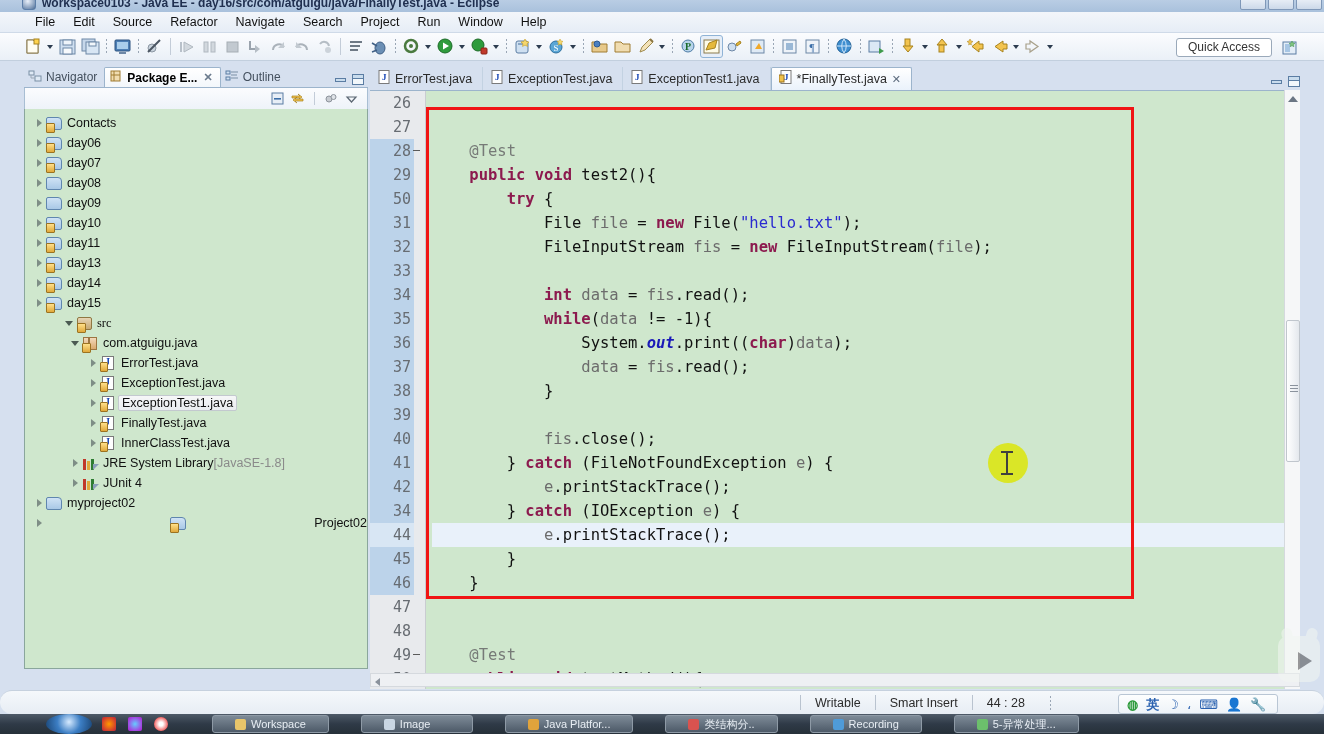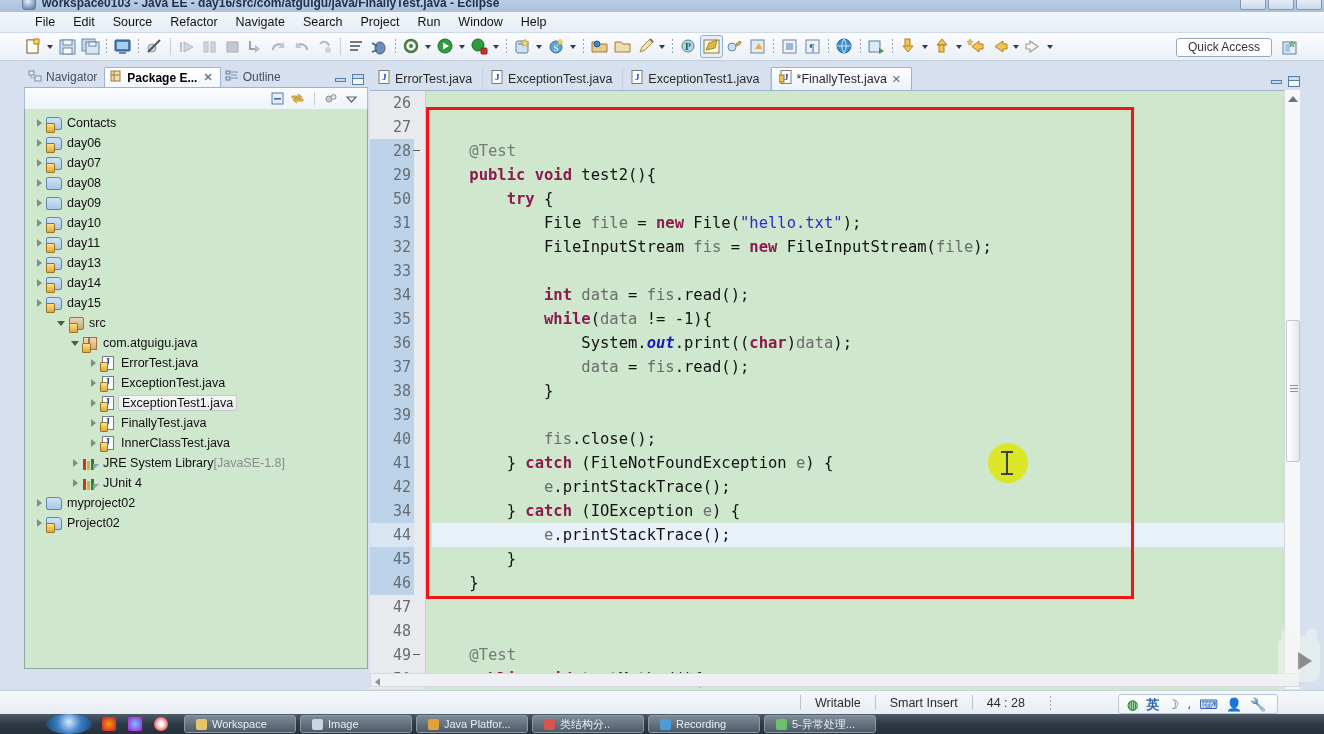--- a/index.html
+++ b/index.html
@@ -284,21 +284,21 @@
   .hscroll::before {
     content:""; position:absolute; left:4px; top:4px;
     border-top:4px solid transparent; border-bottom:4px solid transparent; border-right:5px solid #8a929c;
   }
 
   
   .statusbar {
     position: absolute; left: 0; top: 690px; width: 1324px; height: 24px;
     background: linear-gradient(180deg,#f5f8fb,#e7edf4);
     border-top: 1px solid #c6d1de;
-    display: flex; align-items: center;
+    display: flex; align-items: center; border-radius: 12px;
   }
   .sb-cell { font-size: 12.5px; color: #2b2b2b; padding: 0 14px; height: 16px; line-height: 16px; }
   .sb-div { width: 1px; height: 15px; background: #b9c3cf; }
   .sb-dots { width: 3px; height: 15px; margin: 0 10px;
     background-image: radial-gradient(circle, #9aa6b5 0.8px, transparent 1px);
     background-size: 3px 4px; }
   .imebar {
     position: absolute; left: 1118px; top: 694px; width: 160px; height: 20px;
     background: linear-gradient(180deg,#fdfefe,#eef3f8);
     border: 1px solid #b9c6d4; border-radius: 3px;
@@ -314,25 +314,25 @@
   }
   .tb-start {
     width: 46px; height: 20px; margin-left: 46px;
     background: radial-gradient(circle at 50% 40%, #d6eaff 0%, #3c7ec4 45%, #17406e 100%);
     border-radius: 50%;
   }
   .qlaunch { display: flex; align-items: center; gap: 12px; margin-left: 10px; }
   .ql { width: 14px; height: 14px; border-radius: 2px; }
   .tasks { display: flex; align-items: center; gap: 4px; margin-left: 16px; }
   .task {
-    height: 18px; min-width: 112px; padding: 0 11px;
+    height: 18px; min-width: 112px; padding: 0 22px;
     background: linear-gradient(180deg,#7d8a97,#4d5a68);
     border: 1px solid #8e9aa6; border-radius: 3px;
     display: flex; align-items: center; gap: 5px;
-    font-size: 11px; color: #e8eef4; white-space: nowrap; overflow: hidden;
+    font-size: 11px; color: #e8eef4; white-space: nowrap; overflow: hidden; margin-left: 28px;
   }
   .task .tico { width: 11px; height: 11px; border-radius: 2px; flex: 0 0 auto; }
 
   
   .floatwidget {
     position: absolute; right: 0px; top: 628px; width: 48px; height: 62px;
     opacity: .55; z-index: 7;
   }
   .floatwidget .body {
     position: absolute; left: 2px; top: 8px; width: 42px; height: 46px;
@@ -754,21 +754,21 @@
         </span>
         <span class="tlabel">day14</span>
       </div>
       <div class="trow" style="padding-left: 8px;">
         <span class="tw collapsed"></span>
         <span class="ticon">
           <span class="ic-proj"></span>
         </span>
         <span class="tlabel">day15</span>
       </div>
-      <div class="trow" style="padding-left: 30px;">
+      <div class="trow" style="padding-left: 38px; font-family: Liberation Serif, serif;">
         <span class="tw expanded"></span>
         <span class="ticon">
           <span class="ic-src"></span>
         </span>
         <span class="tlabel">src</span>
       </div>
       <div class="trow" style="padding-left: 44px;">
         <span class="tw expanded"></span>
         <span class="ticon">
           <span class="ic-pkg"></span>
@@ -833,21 +833,21 @@
         </span>
         <span class="tlabel">JUnit 4</span>
       </div>
       <div class="trow" style="padding-left: 8px;">
         <span class="tw collapsed"></span>
         <span class="ticon">
           <span class="ic-proj nolock"></span>
         </span>
         <span class="tlabel">myproject02</span>
       </div>
-      <div class="trow" style="padding-left: 8px;">
+      <div class="trow" style="padding-left: 8px; justify-content: space-between;">
         <span class="tw collapsed"></span>
         <span class="ticon">
           <span class="ic-proj"></span>
         </span>
         <span class="tlabel">Project02</span>
       </div>
     </div>
 </div>
 
 <div class="editorarea">

